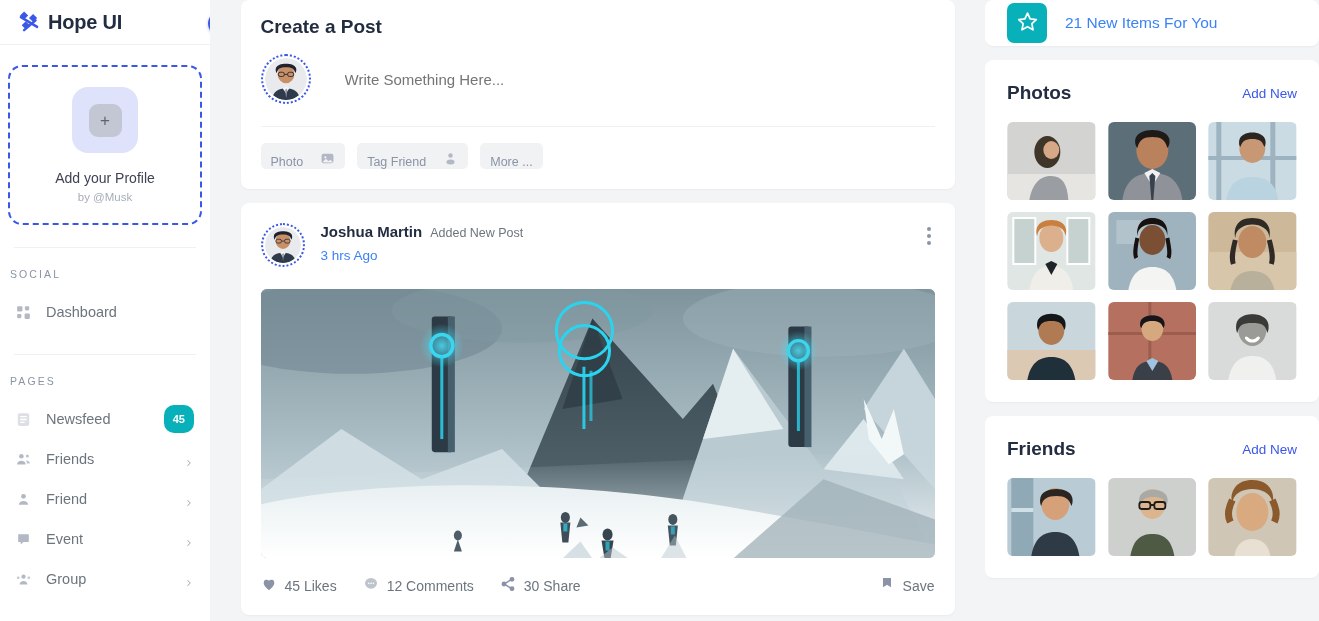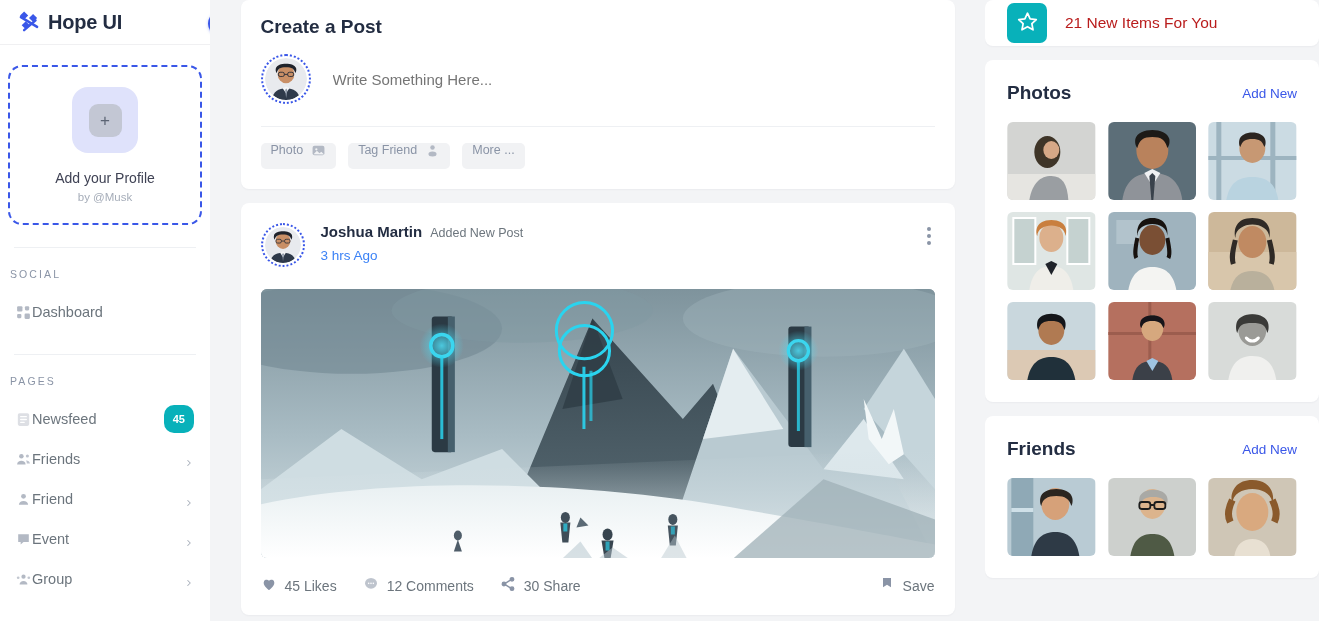--- a/index.html
+++ b/index.html
@@ -47,21 +47,21 @@
   .profile-title { margin-top: 17px; font-size: 14px; color: #3f4254; }
   .profile-sub { margin-top: 5px; font-size: 11.5px; color: #a6adb9; }
 
   .nav-sep { height: 1px; background: #eef0f3; margin: 22px 14px 0 14px; }
   .nav-label {
     font-size: 10.5px; letter-spacing: 2.1px; color: #8a94a6;
     padding: 0 0 0 10px; margin: 20px 0 12px 0; font-weight: 400;
   }
   .nav-item {
     display: flex; align-items: center; height: 40px; padding: 0 16px 0 14px;
-    cursor: pointer; color: #6c757d; gap: 0;
+    cursor: pointer; color: #6c757d; gap: 14px;
   }
   .nav-ico { width: 18px; height: 18px; flex: 0 0 18px; display: flex;
     align-items: center; justify-content: center; color: #b3b9c4; }
   .nav-ico svg { width: 17px; height: 17px; }
   .nav-text { font-size: 14.5px; color: #6c757d; flex: 1; }
   .badge-pill {
     background: #08b1ba; color: #fff; font-size: 11px; font-weight: 700;
     border-radius: 10px; padding: 8px 9px; line-height: 1.1;
   }
   .chev { color: #a9b0bb; width: 10px; height: 10px; }
@@ -71,35 +71,35 @@
     flex: 1 1 auto; height: 621px; overflow: hidden;
     padding: 0 22px; display: flex; justify-content: center;
     background: #f3f4f6;
   }
   .feed { width: 714px; max-width: 714px; }
 
   .card { background: #fff; border-radius: 8px; box-shadow: 0 1px 2px rgba(16,24,40,.04); }
 
   .createpost { padding: 0 20px 20px 20px; margin-top: 0; }
   .cp-title { font-size: 19px; font-weight: 700; color: #232d42; padding-top: 16px; }
-  .cp-row { display: flex; align-items: center; gap: 22px; padding: 16px 0 22px 0; justify-content: flex-end; }
+  .cp-row { display: flex; align-items: center; gap: 34px; padding: 16px 0 22px 0; justify-content: flex-end; }
   .avatar-ring {
     width: 50px; height: 50px; border-radius: 50%; flex: 0 0 50px;
     border: 2px dotted #3a57e8; padding: 2px; background: #fff;
   }
   .avatar-img { width: 100%; height: 100%; border-radius: 50%; overflow: hidden; display:block; }
   .cp-input {
     border: none; outline: none; flex: 1; font-size: 15px; color: #8a94a6;
     background: transparent; font-family: "Liberation Sans", sans-serif;
   }
   .cp-divider { height: 1px; background: #eef0f3; }
   .cp-actions { display: flex; gap: 12px; padding-top: 16px; }
   .chip {
     background: #f1f2f4; border-radius: 5px; height: 26px; padding: 0 10px;
-    display: flex; align-items: flex-start; gap: 8px; cursor: pointer;
+    display: flex; align-items: flex-end; gap: 17px; cursor: pointer;
     font-size: 12.5px; color: #8a94a6;
   }
   .chip svg { width: 15px; height: 15px; color: #b3b9c4; }
 
   .post { margin-top: 14px; padding: 20px; }
   .post-head { display: flex; align-items: flex-start; gap: 16px; }
   .post-av { width: 44px; height: 44px; border-radius: 50%; flex: 0 0 44px;
     border: 2px dotted #3a57e8; padding: 2px; background: #fff; }
   .post-meta { flex: 1; }
   .post-name-row { display: flex; align-items: baseline; gap: 8px; }
@@ -125,21 +125,21 @@
     padding-right: 0; display: flex; flex-direction: column;
   }
   .rp-inner { width: 334px; }
   .rp-card { background: #fff; border-radius: 8px; box-shadow: 0 1px 2px rgba(16,24,40,.04);
     margin-left: 0; margin-right: 0; }
   .news-card { display: flex; align-items: center; gap: 18px; padding: 0 0 0 22px;
     height: 46px; border-radius: 8px; }
   .star-box { width: 40px; height: 40px; border-radius: 7px; background: #08b1ba;
     display: flex; align-items: center; justify-content: center; flex: 0 0 40px; }
   .star-box svg { width: 21px; height: 21px; color: #fff; }
-  .news-text { font-size: 15.5px; color: #b91c1c; font-weight: 400; text-align: center; }
+  .news-text { font-size: 15.5px; color: #3b82f6; font-weight: 400; text-align: center; }
 
   .rp-header { display: flex; align-items: center; justify-content: space-between;
     padding: 22px 22px 18px 22px; }
   .rp-title { font-size: 19px; font-weight: 700; color: #232d42; }
   .rp-link { font-size: 13.5px; color: #3a57e8; cursor: pointer; }
   .photo-grid { display: grid; grid-template-columns: repeat(3, 1fr); gap: 12px;
     padding: 0 22px 22px 22px; }
   .ph { width: 100%; height: 78px; border-radius: 6px; overflow: hidden; cursor: pointer; }
   .ph svg { display: block; width: 100%; height: 100%; }
   .friend-grid { display: grid; grid-template-columns: repeat(3, 1fr); gap: 12px;

